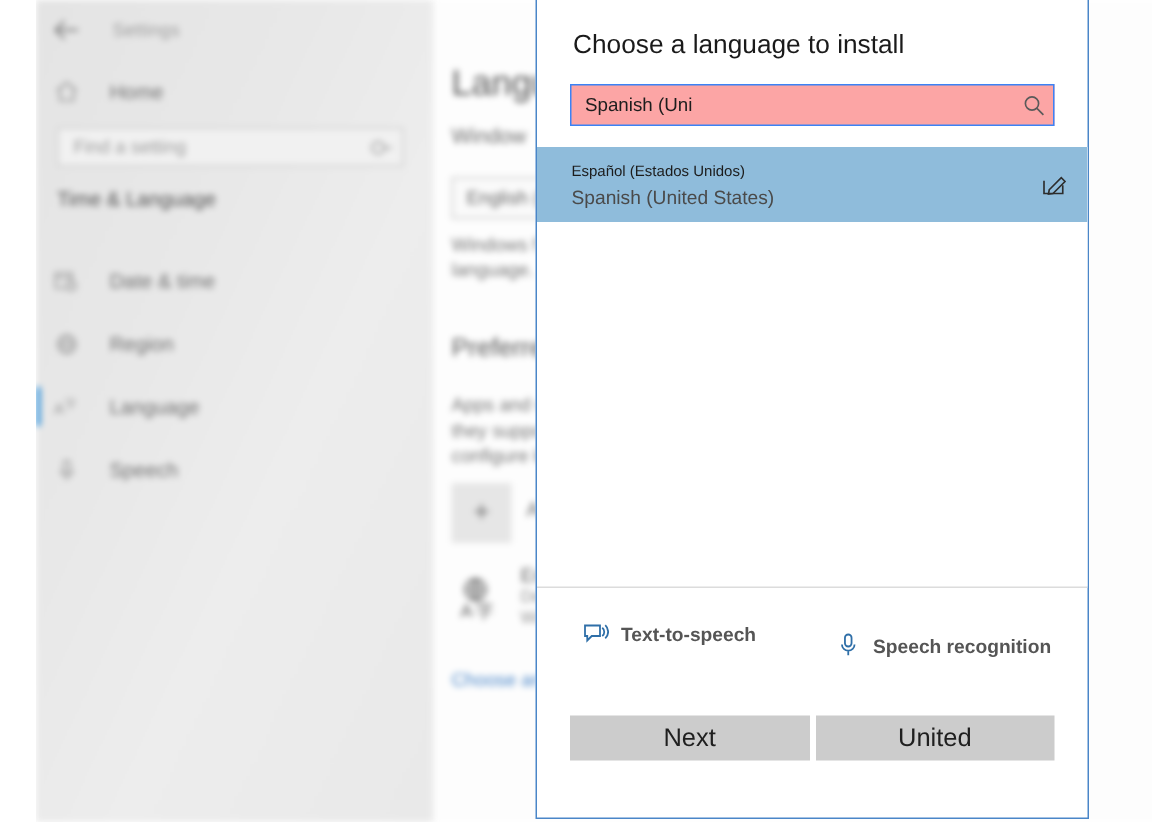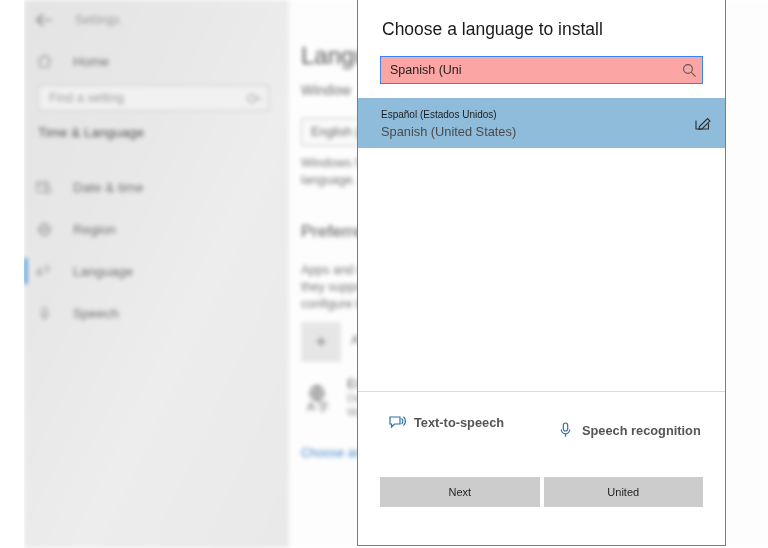--- a/index.html
+++ b/index.html
@@ -320,21 +320,21 @@
     padding: 8px 22px 0 22px;
     box-sizing: border-box;
     gap: 4px;
   }
   .dlg-btn {
     flex: 1;
     height: 30px;
     background: #cccccc;
     border: none;
     font-family: "Liberation Sans", sans-serif;
-    font-size: 11px;
+    font-size: 17px;
     color: #1f1f1f;
     cursor: pointer;
   }
   svg { display: block; }
 </style>
 </head>
 <body>
 
 <div id="root">
 

